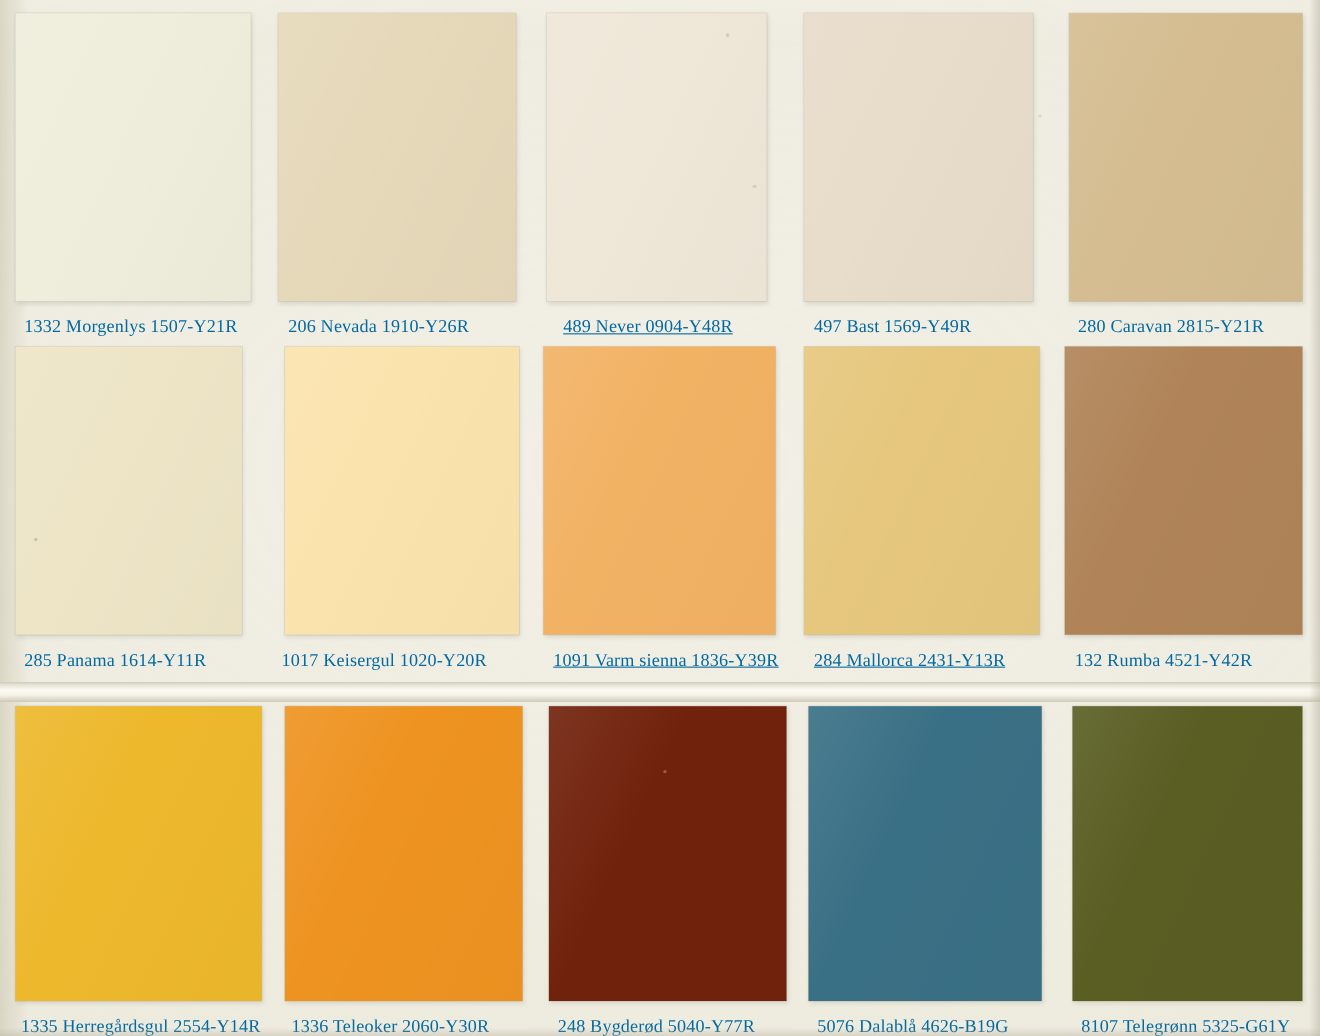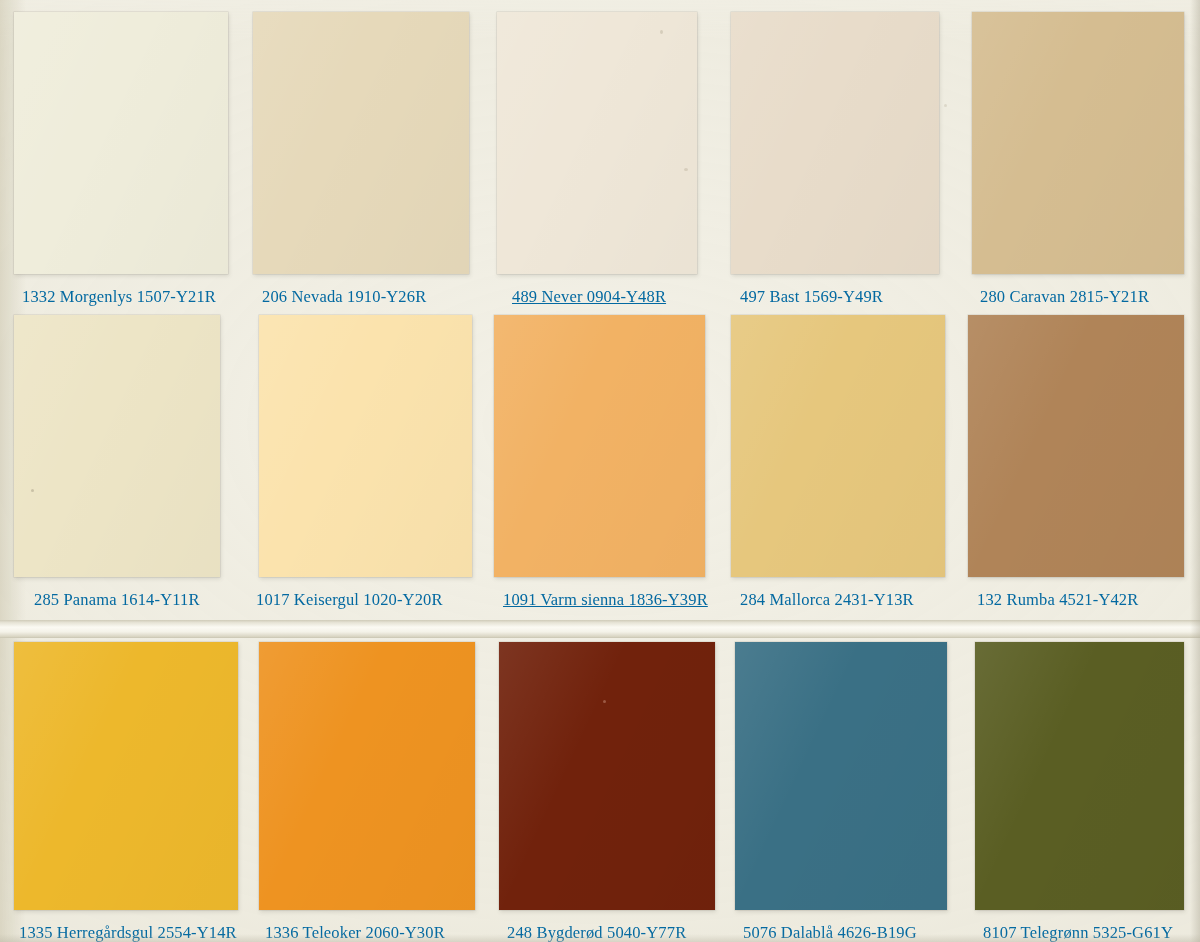--- a/index.html
+++ b/index.html
@@ -159,33 +159,33 @@
           <div class="caption" style="left: 740px; top: 289px;">497 Bast 1569-Y49R</div>
         </div>
         <div class="swatch-cell" style="left: 0px;">
           <div class="chip" style="left: 972px; top: 12px; width: 212px; height: 262px; background: rgb(213, 189, 145);"></div>
           <div class="caption" style="left: 980px; top: 289px; text-align: center;">280 Caravan 2815-Y21R</div>
         </div>
       </div>
     <div class="row" id="row-2">
         <div class="swatch-cell" style="left: 0px;">
           <div class="chip" style="left: 14px; top: 12px; width: 206px; height: 262px; background: rgb(237, 229, 198);"></div>
-          <div class="caption" style="left: 22px; top: 289px; margin-left: 12px;">285 Panama 1614-Y11R</div>
+          <div class="caption" style="left: 22px; top: 289px;">285 Panama 1614-Y11R</div>
         </div>
         <div class="swatch-cell" style="left: 0px;">
           <div class="chip" style="left: 259px; top: 12px; width: 213px; height: 262px; background: rgb(251, 227, 173);"></div>
           <div class="caption" style="left: 256px; top: 289px;">1017 Keisergul 1020-Y20R</div>
         </div>
         <div class="swatch-cell" style="left: 0px;">
           <div class="chip" style="left: 494px; top: 12px; width: 211px; height: 262px; background: rgb(242, 178, 100);"></div>
           <div class="caption" style="left: 503px; top: 289px; text-decoration: underline;">1091 Varm sienna 1836-Y39R</div>
         </div>
         <div class="swatch-cell" style="left: 0px;">
           <div class="chip" style="left: 731px; top: 12px; width: 214px; height: 262px; background: rgb(230, 199, 125);"></div>
-          <div class="caption" style="left: 740px; top: 289px;">284 Mallorca 2431-Y13R</div>
+          <div class="caption" style="left: 740px; top: 289px; text-decoration: underline;">284 Mallorca 2431-Y13R</div>
         </div>
         <div class="swatch-cell" style="left: 0px;">
           <div class="chip" style="left: 968px; top: 12px; width: 216px; height: 262px; background: rgb(176, 132, 88);"></div>
           <div class="caption" style="left: 977px; top: 289px;">132 Rumba 4521-Y42R</div>
         </div>
       </div>
 
   </div>
 
   <div id="fold-seam"></div>

